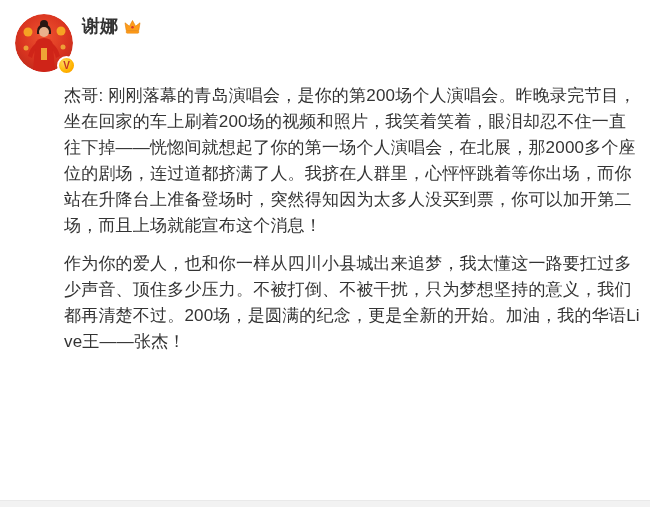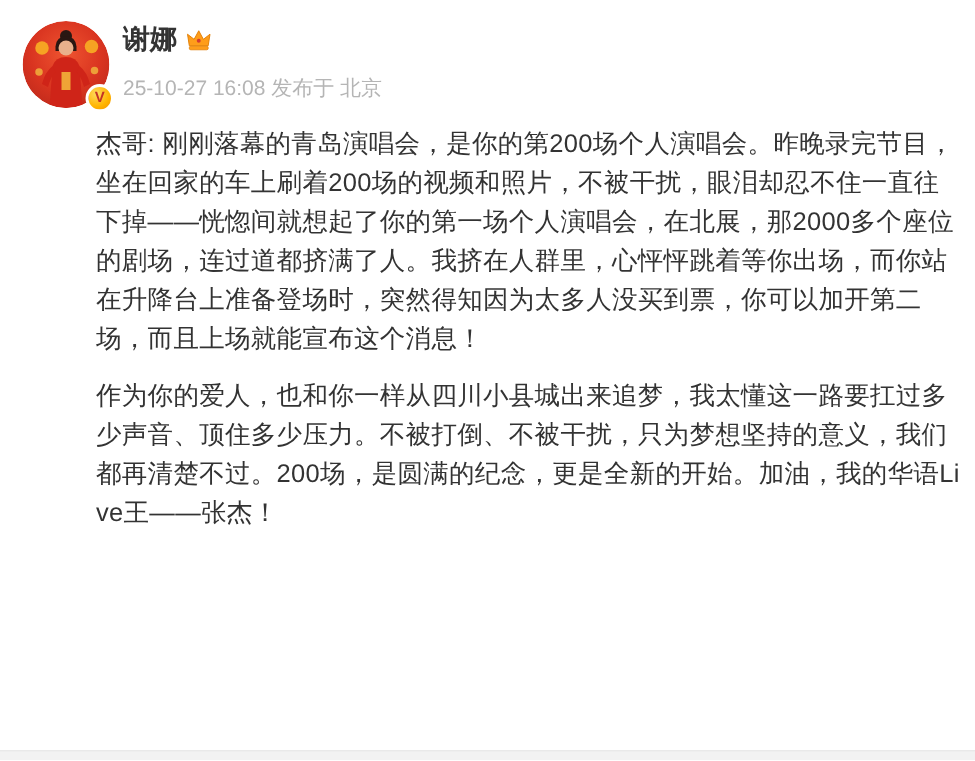--- a/index.html
+++ b/index.html
@@ -114,23 +114,22 @@
       <span class="author-name">谢娜</span>
       <span class="crown-icon">
         <svg viewBox="0 0 17 15" width="17" height="15">
           <path d="M2.2 11.5 L1 3.8 L5.4 7.2 L8.5 1.5 L11.6 7.2 L16 3.8 L14.8 11.5 Z" fill="#ff9d1a" stroke="#e07c00" stroke-width="0.6"></path>
           <rect x="2.2" y="11.8" width="12.6" height="2.4" rx="1" fill="#ff9d1a" stroke="#e07c00" stroke-width="0.5"></rect>
           <circle cx="8.5" cy="8.2" r="1.3" fill="#d33a31"></circle>
         </svg>
       </span>
     </div>
 
-    <div class="timestamp">25-10-27 16:08 发布于 北京</div>
   </div>
 
   <div class="post-body">
-    <p>杰哥: 刚刚落幕的青岛演唱会，是你的第200场个人演唱会。昨晚录完节目，坐在回家的车上刷着200场的视频和照片，不被干扰，眼泪却忍不住一直往下掉——恍惚间就想起了你的第一场个人演唱会，在北展，那2000多个座位的剧场，连过道都挤满了人。我挤在人群里，心怦怦跳着等你出场，而你站在升降台上准备登场时，突然得知因为太多人没买到票，你可以加开第二场，而且上场就能宣布这个消息！</p>
+    <p>杰哥: 刚刚落幕的青岛演唱会，是你的第200场个人演唱会。昨晚录完节目，坐在回家的车上刷着200场的视频和照片，我笑着笑着，眼泪却忍不住一直往下掉——恍惚间就想起了你的第一场个人演唱会，在北展，那2000多个座位的剧场，连过道都挤满了人。我挤在人群里，心怦怦跳着等你出场，而你站在升降台上准备登场时，突然得知因为太多人没买到票，你可以加开第二场，而且上场就能宣布这个消息！</p>
     <p>作为你的爱人，也和你一样从四川小县城出来追梦，我太懂这一路要扛过多少声音、顶住多少压力。不被打倒、不被干扰，只为梦想坚持的意义，我们都再清楚不过。200场，是圆满的纪念，更是全新的开始。加油，我的华语Live王——张杰！</p>
   </div>
 
   <div class="bottom-strip"></div>
 
 </div>
 
 </body></html>

